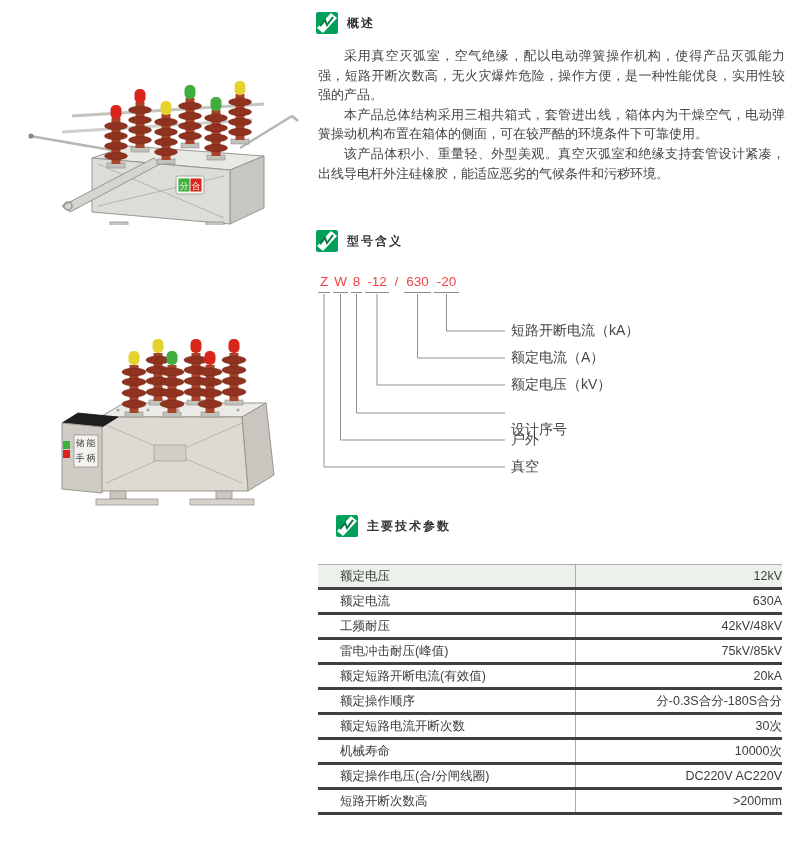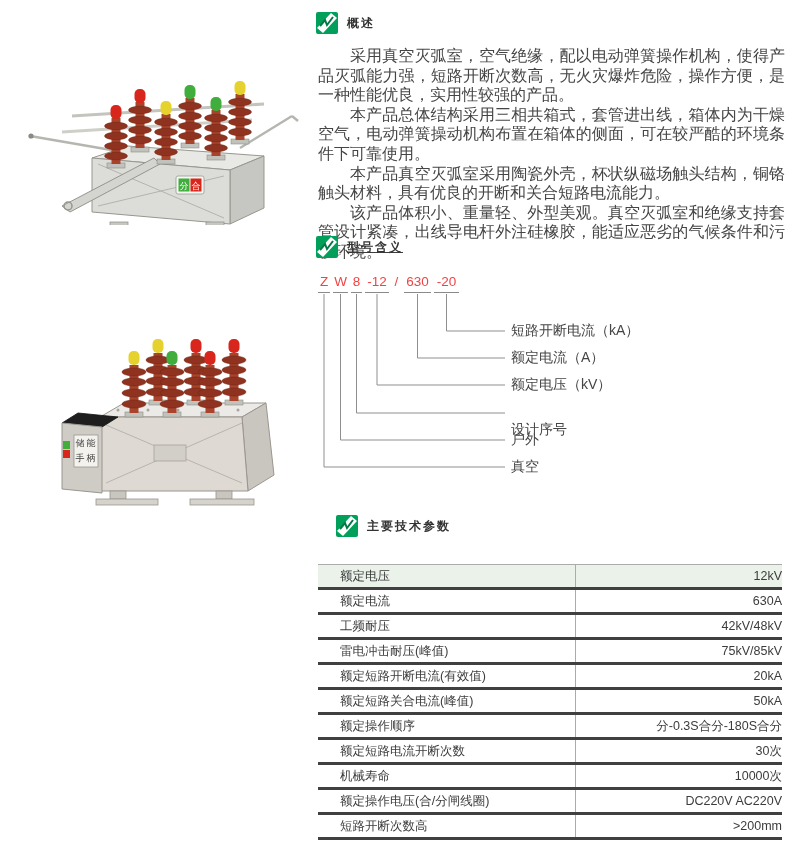--- a/index.html
+++ b/index.html
@@ -9,21 +9,21 @@
   
   .photo{position:absolute;}
   .photo svg{display:block;}
 
   
   .sec-head{position:absolute;left:316px;display:flex;align-items:center;gap:9px;}
   .sec-head .icon{width:22px;height:22px;flex:0 0 22px;}
   .sec-head .t{font-size:12px;font-weight:bold;color:#333;letter-spacing:2px;}
 
   
-  .overview-text{position:absolute;left:318px;top:46px;width:467px;font-size:16px;line-height:19.6px;color:#454545;text-align:justify;}
+  .overview-text{position:absolute;left:318px;top:46px;width:467px;font-size:13px;line-height:19.6px;color:#454545;text-align:justify;}
   .overview-text p{margin:0;text-indent:2em;}
 
   
   .model-diagram{position:absolute;left:318px;top:273px;width:467px;height:212px;}
   .model-code{position:absolute;left:0;top:0;white-space:nowrap;color:#ef4444;font-size:13.5px;}
   .model-code .tk{display:inline-block;height:19px;line-height:18px;text-align:center;border-bottom:1px solid #8a8a8a;margin-right:3px;}
   .model-code .tk.nl{border-bottom:none;}
   .w-z{width:12px}.w-w{width:15px}.w-8{width:11px}.w-12{width:24px}.w-sl{width:9px}.w-630{width:27px}.w-20{width:25px}
   .model-lines{position:absolute;left:0;top:0;}
   .model-label{position:absolute;left:193px;font-size:14px;color:#454545;white-space:nowrap;}
@@ -182,25 +182,24 @@
     <svg class="icon" viewBox="0 0 22 22">
       <rect x="0" y="0" width="22" height="22" rx="2" fill="#00a05a"></rect>
       <polygon points="1,16 15,1 21,6 7,21" fill="#ffffff"></polygon>
       <polyline points="4,14 9,8 11,13 17,5" fill="none" stroke="#007a45" stroke-width="2"></polyline>
     </svg>
     <span class="t">概述</span>
   </div>
   <div class="overview-text">
     <p>采用真空灭弧室，空气绝缘，配以电动弹簧操作机构，使得产品灭弧能力强，短路开断次数高，无火灾爆炸危险，操作方便，是一种性能优良，实用性较强的产品。</p>
     <p>本产品总体结构采用三相共箱式，套管进出线，箱体内为干燥空气，电动弹簧操动机构布置在箱体的侧面，可在较严酷的环境条件下可靠使用。</p>
-    <p>本产品真空灭弧室采用陶瓷外壳，杯状纵磁场触头结构，铜铬触头材料，具有优良的开断和关合短路电流能力。</p>
     <p>该产品体积小、重量轻、外型美观。真空灭弧室和绝缘支持套管设计紧凑，出线导电杆外注硅橡胶，能适应恶劣的气候条件和污秽环境。</p>
   </div>
 
-  <div class="sec-head" style="top:236px;text-decoration:underline;">
+  <div class="sec-head" style="top:230px;">
     <svg class="icon" viewBox="0 0 22 22">
       <rect x="0" y="0" width="22" height="22" rx="2" fill="#00a05a"></rect>
       <polygon points="1,16 15,1 21,6 7,21" fill="#ffffff"></polygon>
       <polyline points="4,14 9,8 11,13 17,5" fill="none" stroke="#007a45" stroke-width="2"></polyline>
     </svg>
     <span class="t">型号含义</span>
   </div>
 
   <div class="model-diagram">
     <div class="model-code">
@@ -247,24 +246,20 @@
         </tr>
       <tr>
           <td class="lbl">雷电冲击耐压(峰值)</td>
           <td class="val">75kV/85kV</td>
         </tr>
       <tr>
           <td class="lbl">额定短路开断电流(有效值)</td>
           <td class="val">20kA</td>
         </tr>
       <tr>
-          <td class="lbl">额定短路关合电流(峰值)</td>
-          <td class="val">50kA</td>
-        </tr>
-      <tr>
           <td class="lbl">额定操作顺序</td>
           <td class="val">分-0.3S合分-180S合分</td>
         </tr>
       <tr>
           <td class="lbl">额定短路电流开断次数</td>
           <td class="val">30次</td>
         </tr>
       <tr>
           <td class="lbl">机械寿命</td>
           <td class="val">10000次</td>

